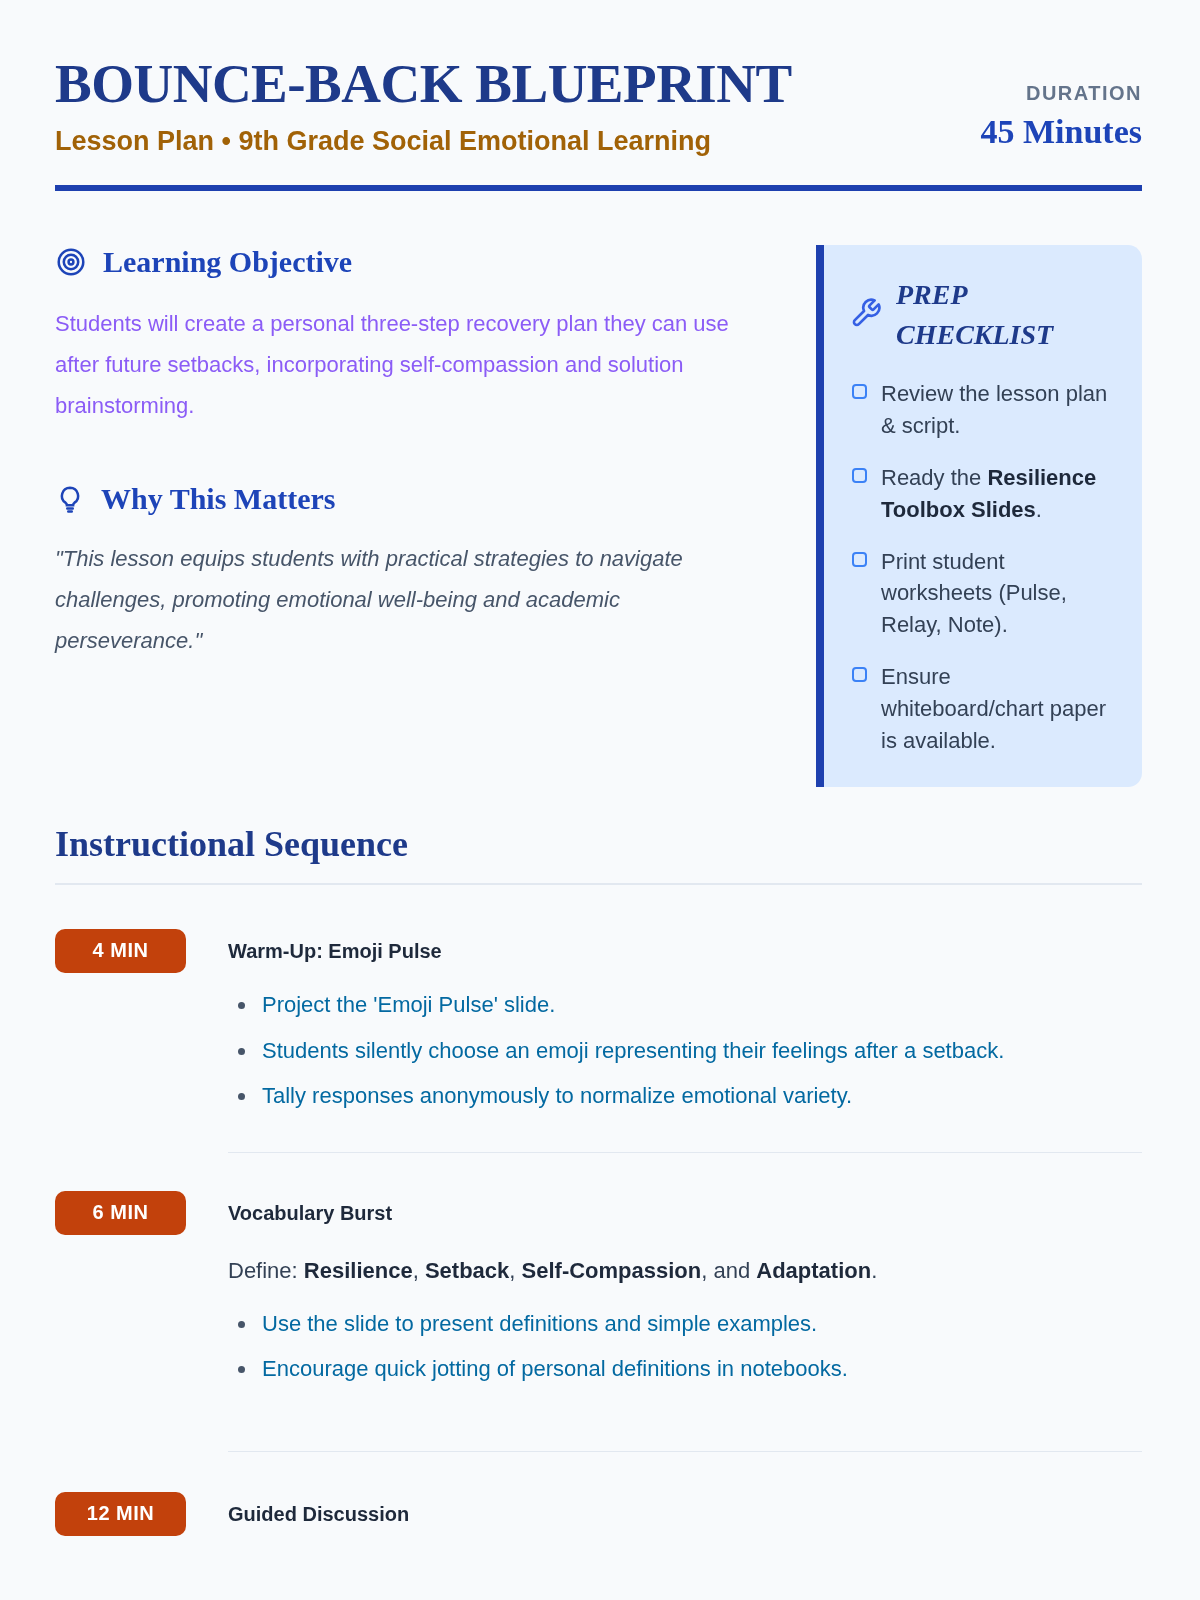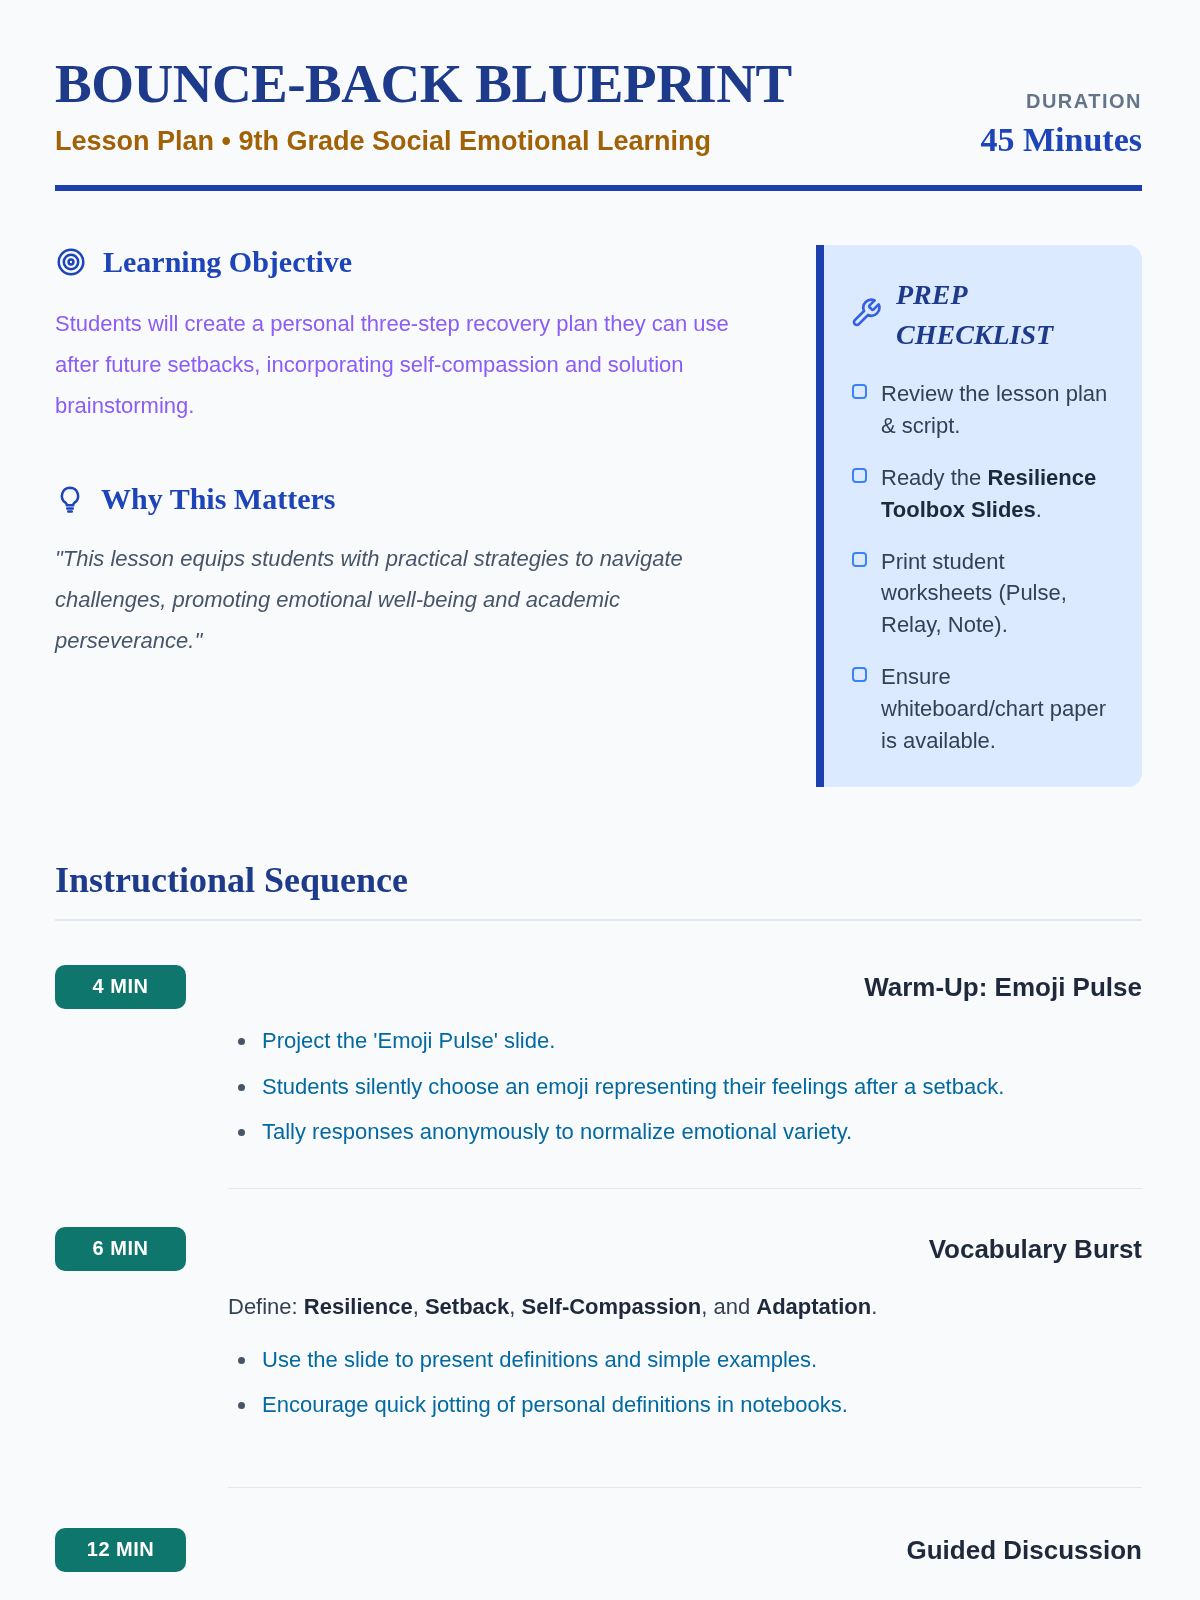--- a/index.html
+++ b/index.html
@@ -7,21 +7,21 @@
   body {
     height: 1600px;
     overflow: hidden;
     background: #f8fafc;
     font-family: "Liberation Sans", sans-serif;
     color: #475569;
   }
   .page { padding: 56px 58px 0 55px; }
 
   
-  .header { display: flex; justify-content: space-between; align-items: flex-end; }
+  .header { display: flex; justify-content: space-between; align-items: center; }
   .title {
     font-family: "Liberation Serif", serif;
     font-size: 55px; font-weight: 800; letter-spacing: -0.5px;
     color: #1e3a8a; line-height: 1.0;
   }
   .subtitle {
     margin-top: 14px;
     font-size: 27px; font-weight: 600; color: #a16207; line-height: 1.25;
   }
   .duration { text-align: right; padding-top: 18px; white-space: nowrap; }
@@ -79,41 +79,41 @@
   .checkbox {
     width: 15px; height: 15px; flex-shrink: 0;
     border: 2.5px solid #3b82f6; border-radius: 4px;
     margin: 6px 14px 0 2px;
     background: transparent; cursor: pointer;
   }
   .prep-text { font-size: 22px; line-height: 1.45; color: #334155; }
   .prep-text b { color: #1e293b; }
 
   
-  .sequence { margin-top: 72px; }
+  .sequence { margin-top: 36px; }
   .sequence-heading {
     font-family: "Liberation Serif", serif;
     font-size: 36px; font-weight: 800; color: #1e3a8a;
   }
   .sequence-rule { margin-top: 18px; border: none; border-top: 2px solid #e2e8f0; }
 
   .step { display: flex; align-items: flex-start; }
   .step-1 { margin-top: 44px; }
   .step-2 { margin-top: 38px; }
   .step-3 { margin-top: 40px; }
   .badge {
     width: 131px; height: 44px; flex-shrink: 0;
-    background: #0f766e; color: #ffffff;
+    background: #c2410c; color: #ffffff;
     border-radius: 10px;
     display: flex; align-items: center; justify-content: center;
     font-size: 20px; font-weight: 700; letter-spacing: 0.5px;
   }
   .step-body { margin-left: 42px; flex: 1; }
   .step-title {
-    font-size: 26px; font-weight: 700; color: #1e293b; line-height: 44px; text-align: right;
+    font-size: 20px; font-weight: 700; color: #1e293b; line-height: 44px;
   }
   .step-bullets { margin: 12px 0 0 0; padding-left: 30px; }
   .step-bullets li {
     margin: 5px 0; padding-left: 4px;
     font-size: 22px; line-height: 1.85; color: #0369a1;
   }
   .step-bullets li::marker { color: #475569; }
   .define-line { margin-top: 16px; font-size: 22px; line-height: 1.85; color: #334155; }
   .define-line b { color: #1e293b; }
   .step-divider { border: none; border-top: 1px solid #e2e8f0; margin: 30px 0 0 173px; }

